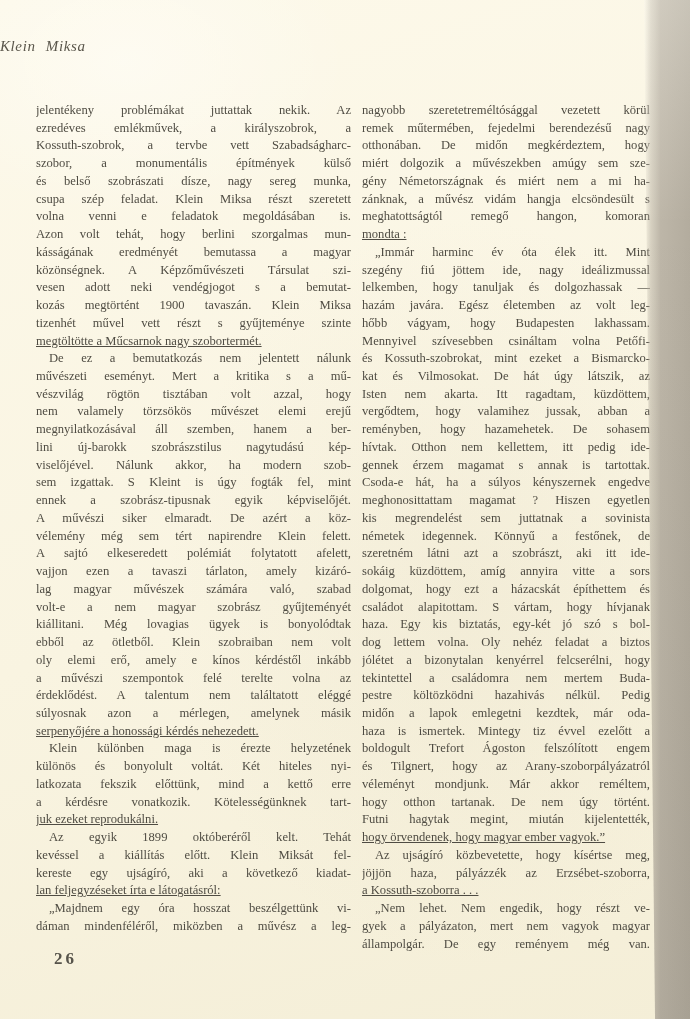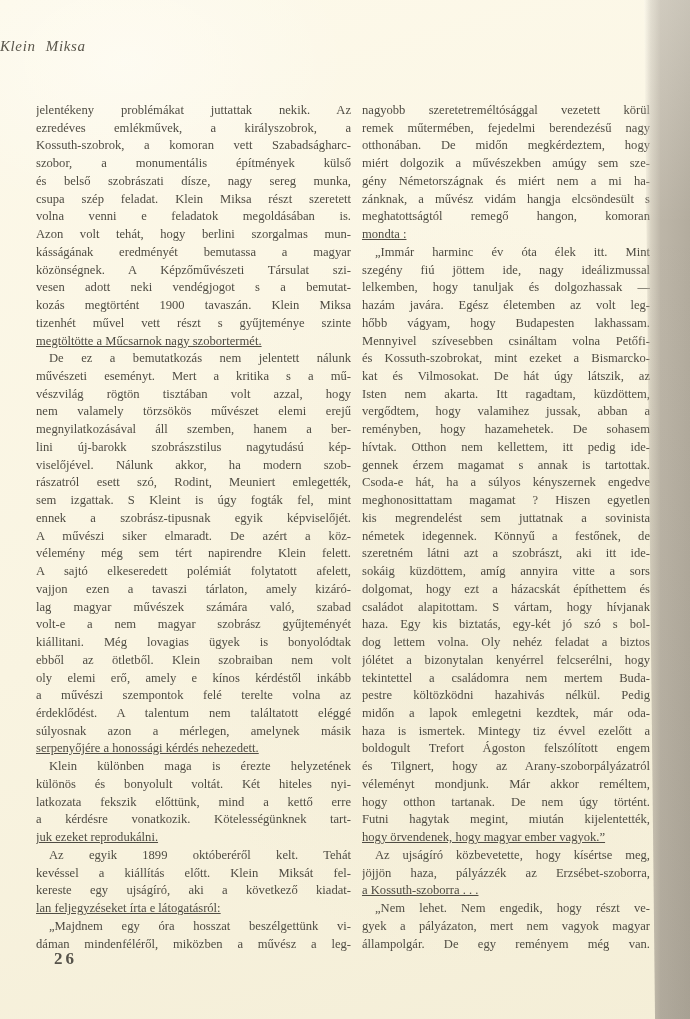--- a/index.html
+++ b/index.html
@@ -64,40 +64,39 @@
 </head>
 <body>
 
 <div class="page">
   <div class="running-head">Klein Miksa</div>
 
   <div class="cols">
     <div class="col col-left">
         <div class="ln">jelentékeny problémákat juttattak nekik. Az</div>
         <div class="ln">ezredéves emlékművek, a királyszobrok, a</div>
-        <div class="ln">Kossuth-szobrok, a komoran vett Szabadságharc-</div>
+        <div class="ln">Kossuth-szobrok, a tervbe vett Szabadságharc-</div>
         <div class="ln">szobor, a monumentális építmények külső</div>
         <div class="ln">és belső szobrászati dísze, nagy sereg munka,</div>
         <div class="ln">csupa szép feladat. Klein Miksa részt szeretett</div>
         <div class="ln">volna venni e feladatok megoldásában is.</div>
         <div class="ln">Azon volt tehát, hogy berlini szorgalmas mun-</div>
         <div class="ln">kásságának eredményét bemutassa a magyar</div>
         <div class="ln">közönségnek. A Képzőművészeti Társulat szi-</div>
         <div class="ln">vesen adott neki vendégjogot s a bemutat-</div>
         <div class="ln">kozás megtörtént 1900 tavaszán. Klein Miksa</div>
         <div class="ln">tizenhét művel vett részt s gyűjteménye szinte</div>
         <div class="ln end">megtöltötte a Műcsarnok nagy szobortermét.</div>
         <div class="ln ind">De ez a bemutatkozás nem jelentett nálunk</div>
         <div class="ln">művészeti eseményt. Mert a kritika s a mű-</div>
         <div class="ln">vészvilág rögtön tisztában volt azzal, hogy</div>
         <div class="ln">nem valamely törzsökös művészet elemi erejű</div>
         <div class="ln">megnyilatkozásával áll szemben, hanem a ber-</div>
         <div class="ln">lini új-barokk szobrászstilus nagytudású kép-</div>
         <div class="ln">viselőjével. Nálunk akkor, ha modern szob-</div>
-        <div class="ln">rászatról esett szó, Rodint, Meuniert emlegették,</div>
         <div class="ln">sem izgattak. S Kleint is úgy fogták fel, mint</div>
         <div class="ln">ennek a szobrász-tipusnak egyik képviselőjét.</div>
         <div class="ln">A művészi siker elmaradt. De azért a köz-</div>
         <div class="ln">vélemény még sem tért napirendre Klein felett.</div>
         <div class="ln">A sajtó elkeseredett polémiát folytatott afelett,</div>
         <div class="ln">vajjon ezen a tavaszi tárlaton, amely kizáró-</div>
         <div class="ln">lag magyar művészek számára való, szabad</div>
         <div class="ln">volt-e a nem magyar szobrász gyűjteményét</div>
         <div class="ln">kiállitani. Még lovagias ügyek is bonyolódtak</div>
         <div class="ln">ebből az ötletből. Klein szobraiban nem volt</div>

